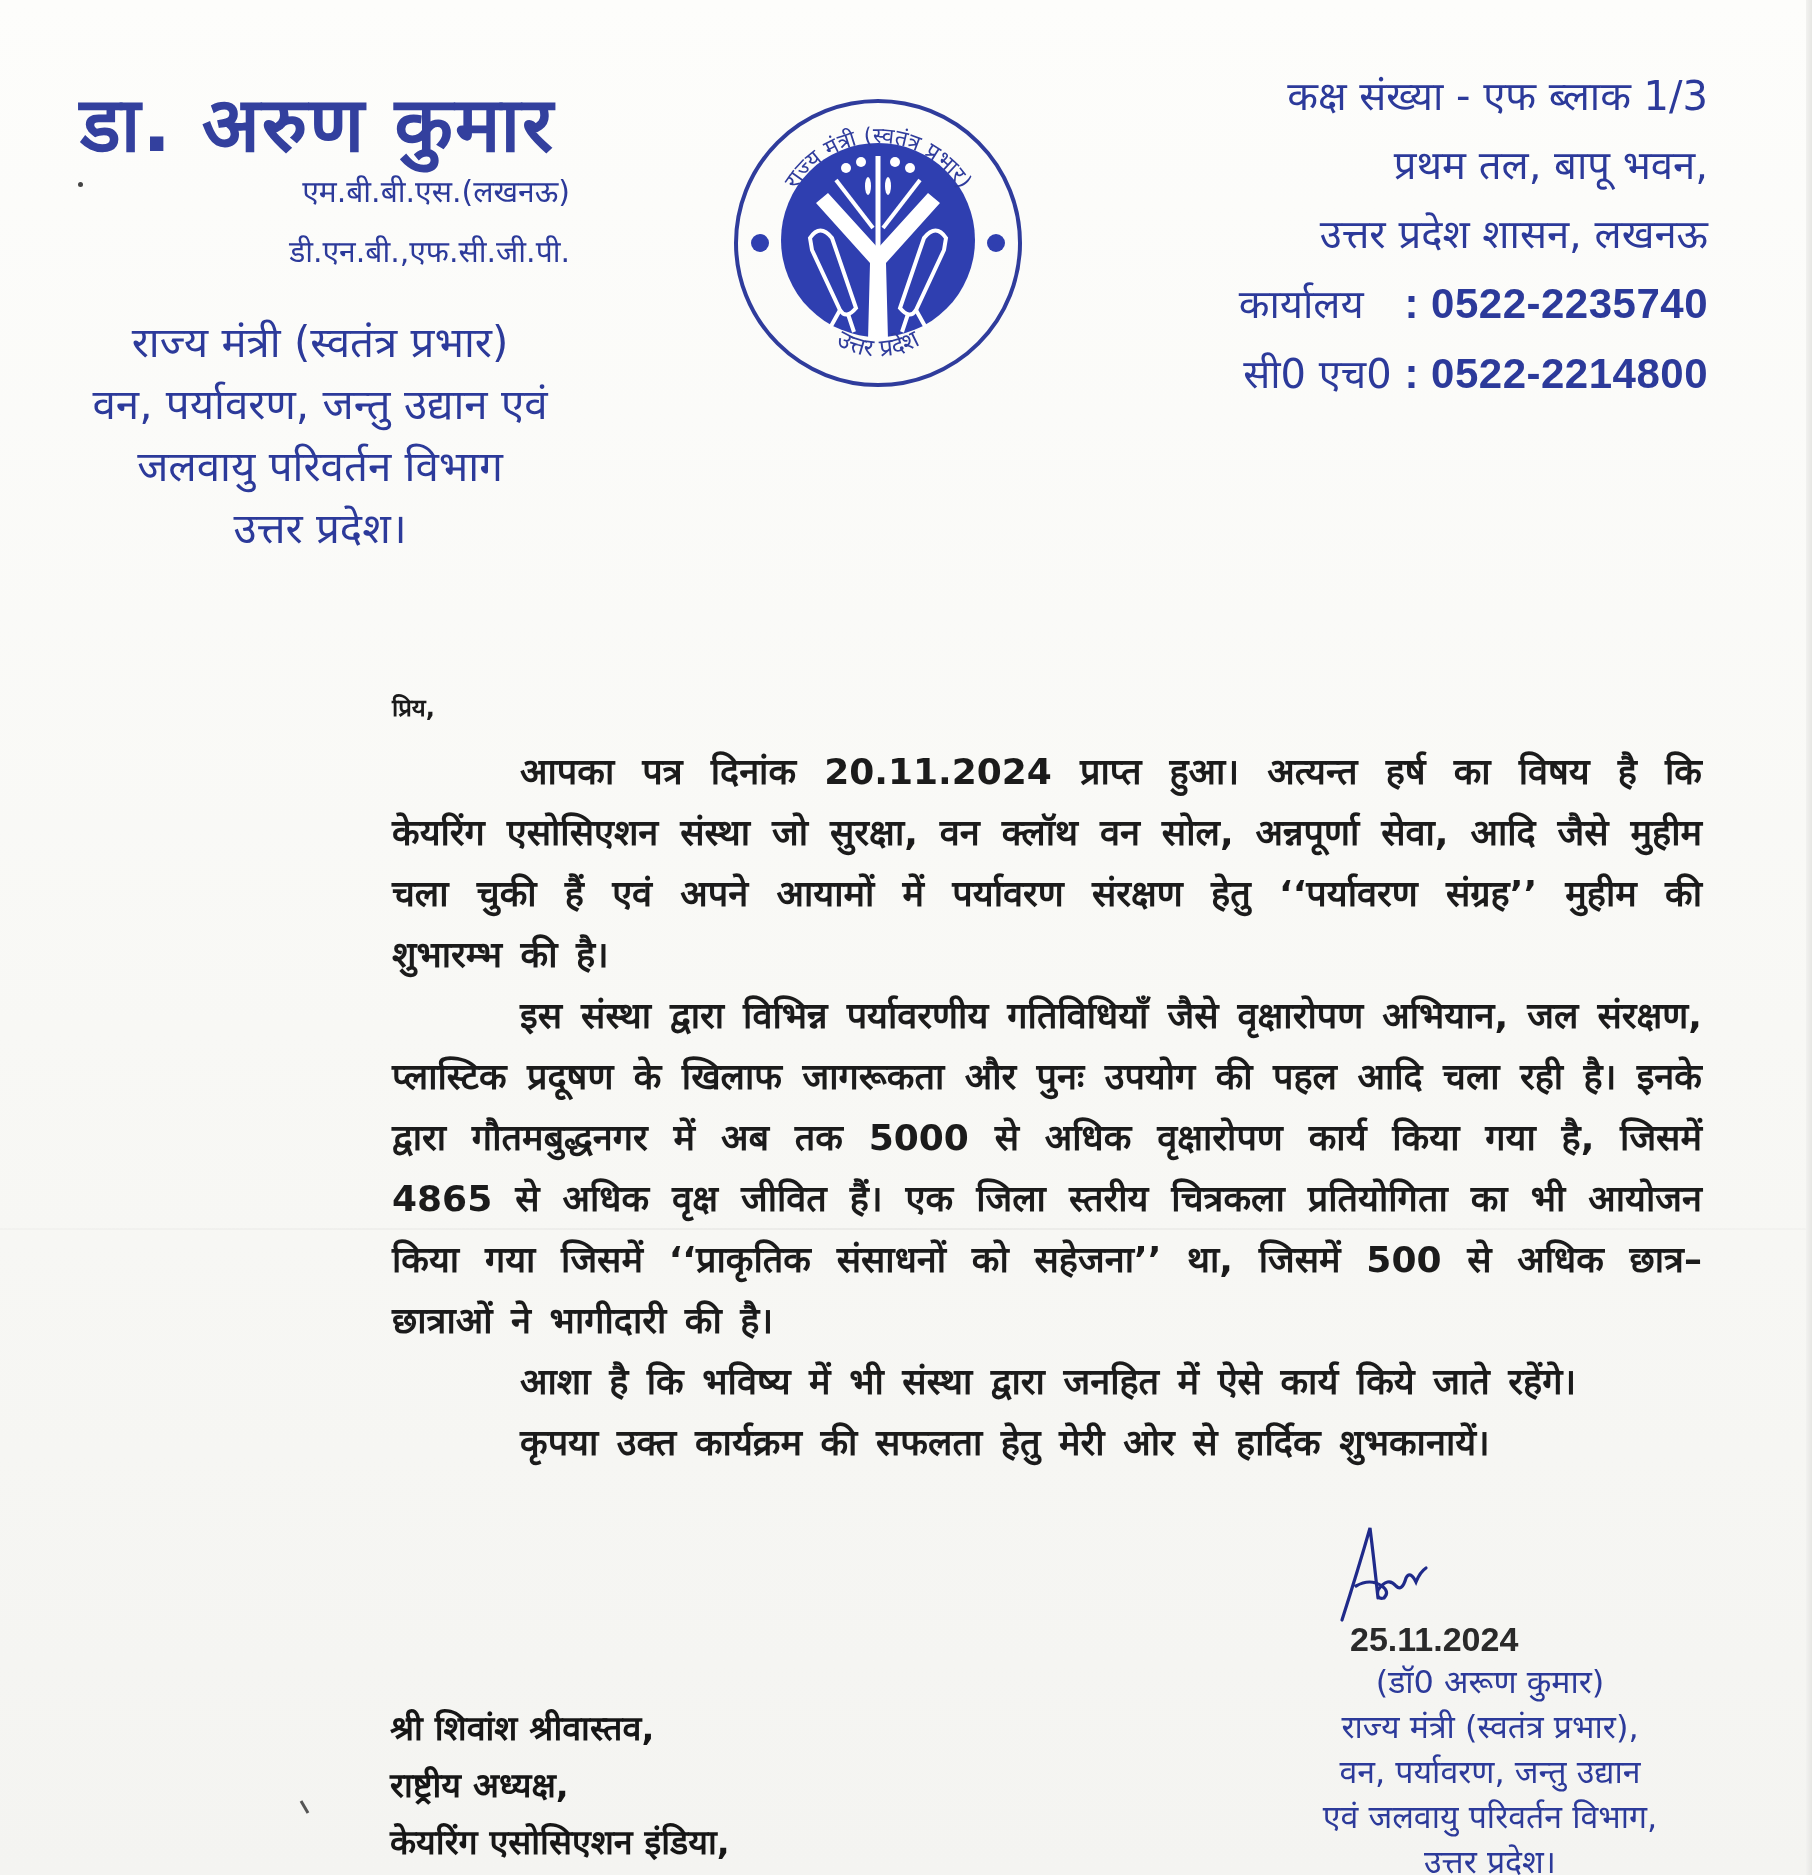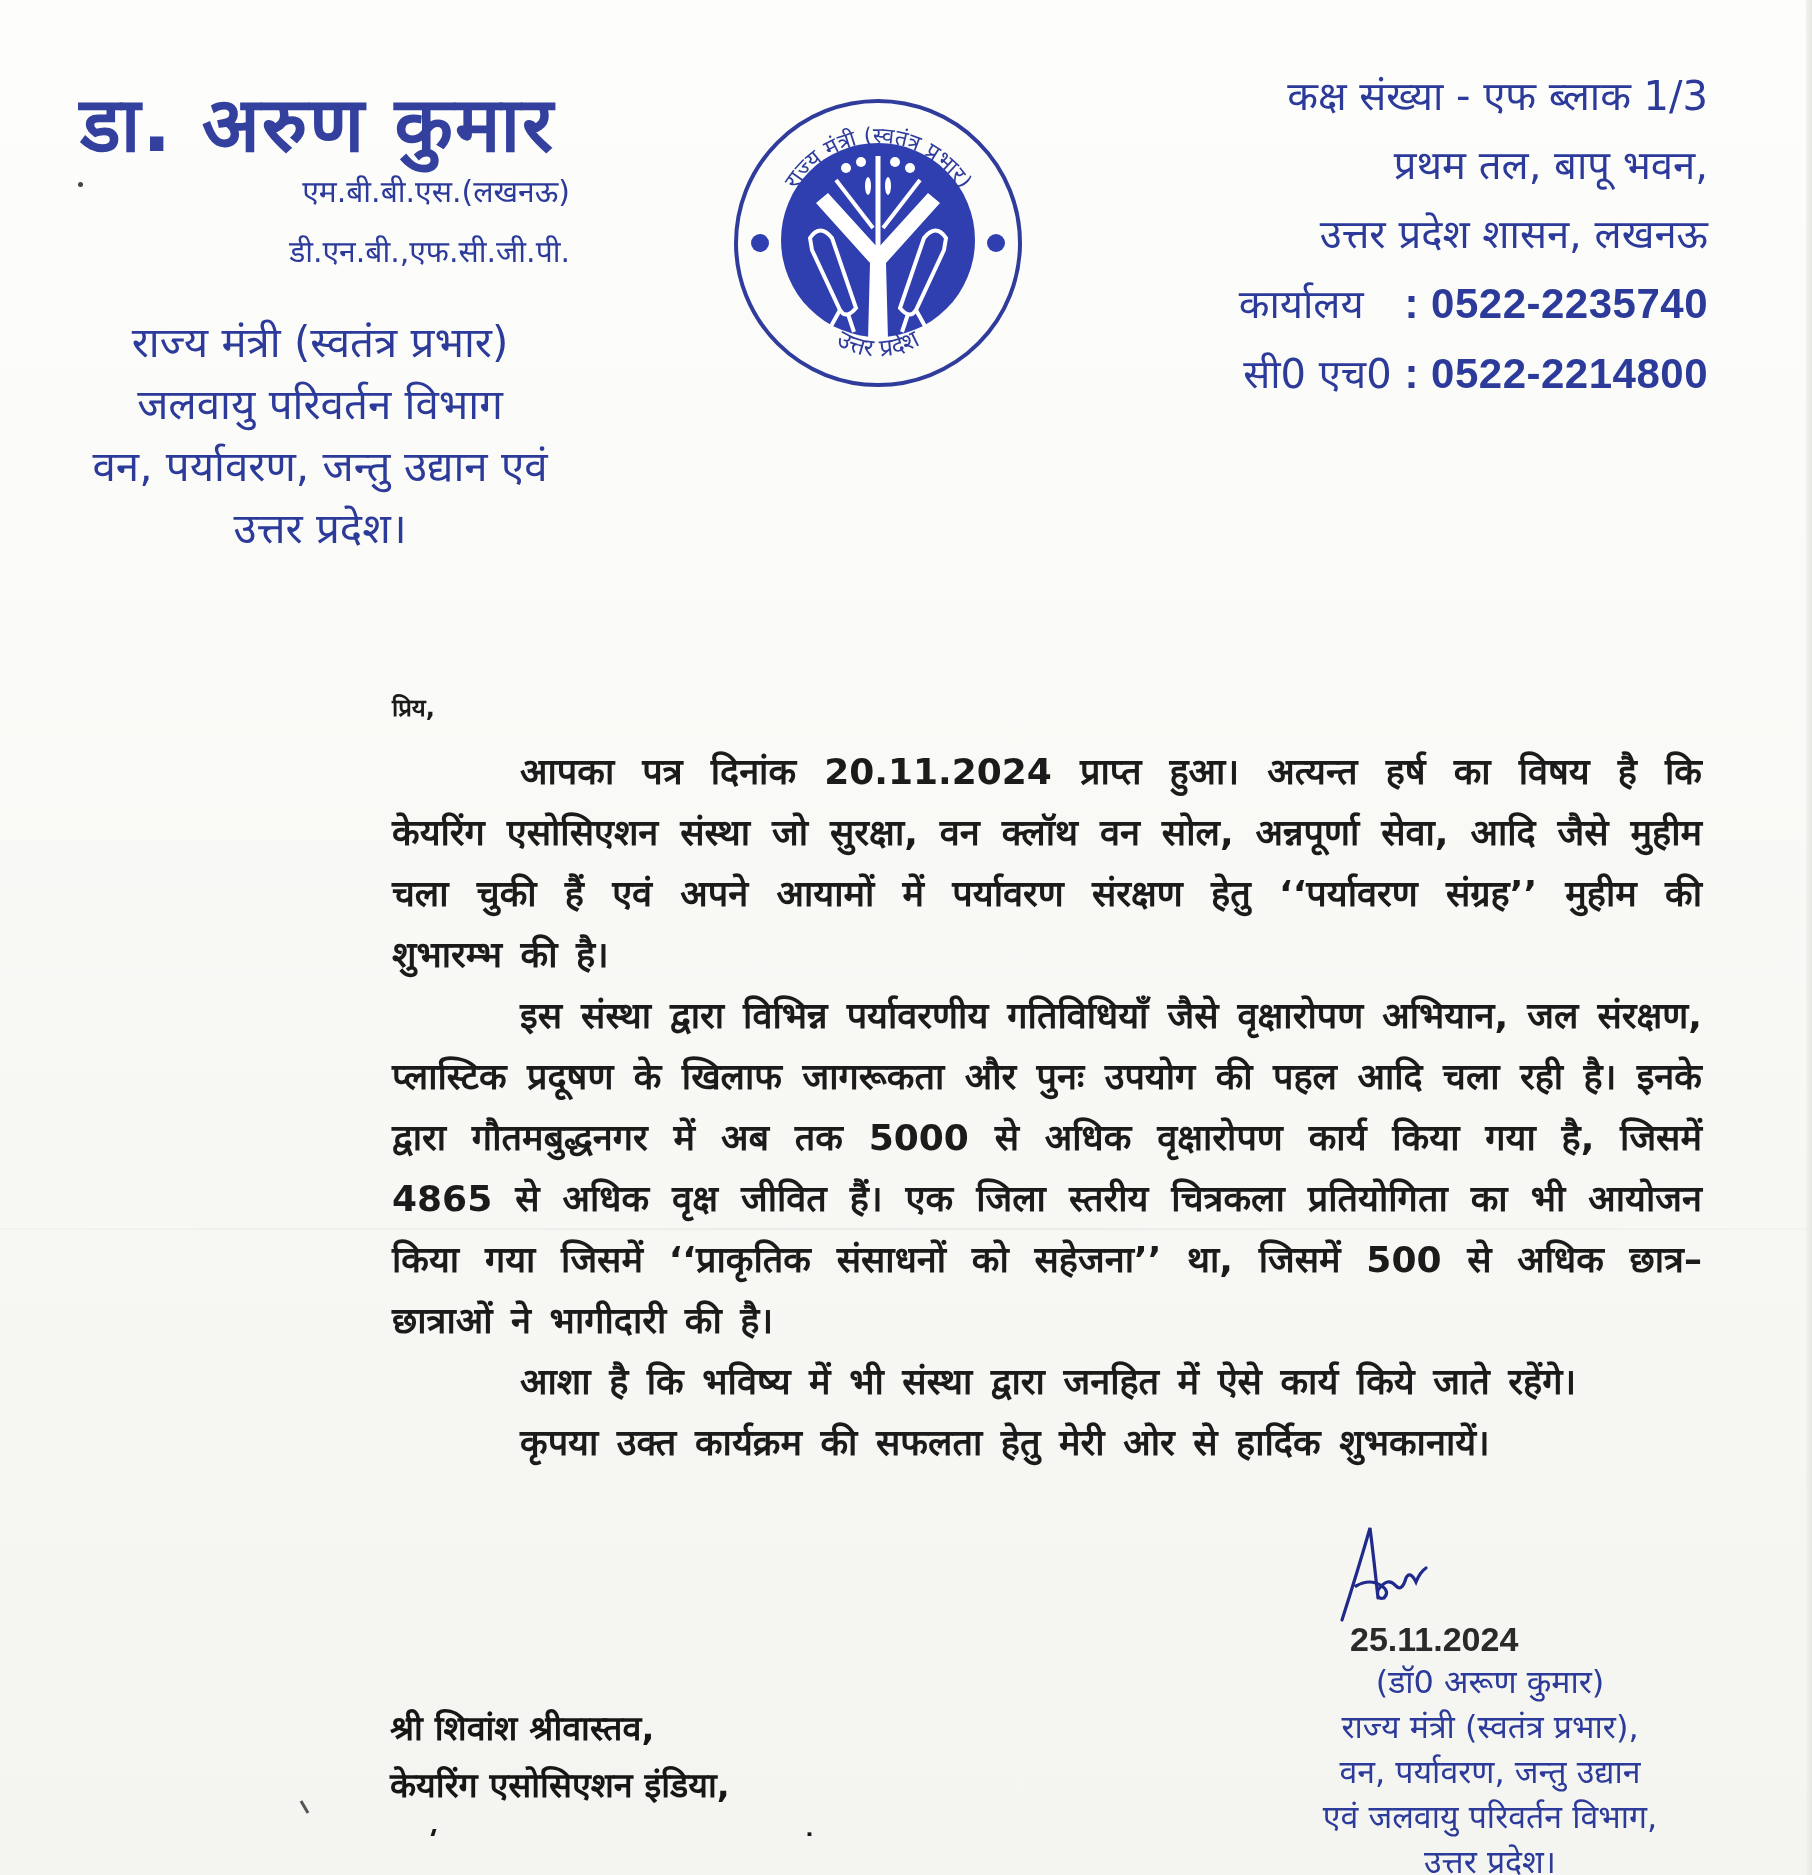--- a/index.html
+++ b/index.html
@@ -208,22 +208,22 @@
   <div class="fold"></div>
   <div class="right-edge"></div>
 
   <div class="lh-left">
     <div class="lh-name">डा. अरुण कुमार</div>
     <div class="lh-dot"></div>
     <div class="lh-deg d1">एम.बी.बी.एस.(लखनऊ)</div>
     <div class="lh-deg d2">डी.एन.बी.,एफ.सी.जी.पी.</div>
     <div class="lh-title">
       <div>राज्य मंत्री (स्वतंत्र प्रभार)</div>
+      <div>वन, पर्यावरण, जन्तु उद्यान एवं</div>
       <div>जलवायु परिवर्तन विभाग</div>
-      <div>वन, पर्यावरण, जन्तु उद्यान एवं</div>
       <div>उत्तर प्रदेश।</div>
     </div>
   </div>
 
   <div class="emblem">
     <svg viewBox="0 0 300 310" xmlns="http://www.w3.org/2000/svg">
       <defs>
         <path id="arcTop" d="M 55 150 A 95 95 0 0 1 245 150"></path>
         <path id="arcBot" d="M 85 235 A 80 80 0 0 0 215 235"></path>
       </defs>
@@ -293,16 +293,17 @@
       <div>राज्य मंत्री (स्वतंत्र प्रभार),</div>
       <div>वन, पर्यावरण, जन्तु उद्यान</div>
       <div>एवं जलवायु परिवर्तन विभाग,</div>
       <div>उत्तर प्रदेश।</div>
     </div>
   </div>
 
   <div class="stray-mark"></div>
   <div class="recipient">
     <div>श्री शिवांश श्रीवास्तव,</div>
+    <div>राष्ट्रीय अध्यक्ष,</div>
     <div>केयरिंग एसोसिएशन इंडिया,</div>
     <div class="cut">…/… …… …… …… …… ।</div>
   </div>
 </div>
 
 </body></html>

